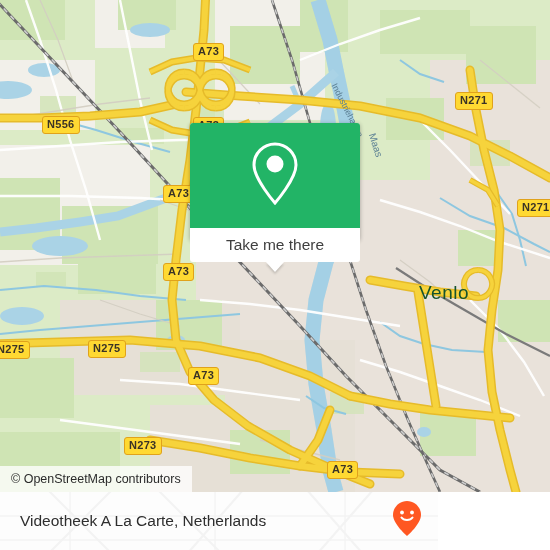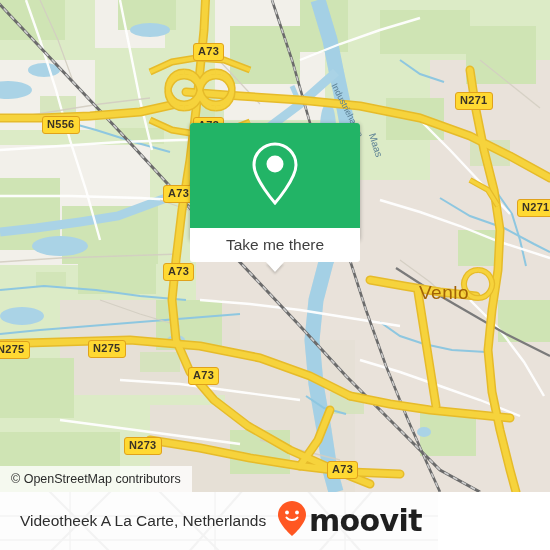--- a/index.html
+++ b/index.html
@@ -22,21 +22,21 @@
   .pale{position:absolute;background:#f2f0ea;}
 
   
   .shield{
     position:absolute;background:#ffd932;border:1.5px solid #e0a21c;border-radius:3px;
     color:#3a3326;font-weight:bold;font-size:11px;line-height:13px;
     padding:1px 4px 2px 4px;letter-spacing:.3px;white-space:nowrap;
     font-family:"Liberation Sans", sans-serif;
   }
   .placelbl{
-    position:absolute;color:#a16207;font-size:19px;letter-spacing:.5px;
+    position:absolute;color:#14532d;font-size:19px;letter-spacing:.5px;
     font-family:"Liberation Sans", sans-serif;white-space:nowrap;
   }
   .waterlbl{
     position:absolute;color:#5b7f93;font-size:10px;white-space:nowrap;
     font-family:"Liberation Sans", sans-serif;transform-origin:0 50%;
   }
 
   
   #card{
     position:absolute;left:190px;top:123px;width:170px;height:117px;
@@ -335,16 +335,15 @@
 
     <div id="brand">
       <span>
         <svg width="30" height="38" viewBox="0 0 30 38" aria-hidden="true">
           <path d="M15 1 C7.3 1 1 7.3 1 15 C1 24 15 36 15 36 C15 36 29 24 29 15 C29 7.3 22.7 1 15 1 Z" fill="#ff5722"></path>
           <circle cx="10" cy="12.5" r="1.9" fill="#ffffff"></circle>
           <circle cx="20" cy="12.5" r="1.9" fill="#ffffff"></circle>
           <path d="M9.5 17.5 C11.8 20.8 18.2 20.8 20.5 17.5" stroke="#ffffff" stroke-width="2.1" fill="none" stroke-linecap="round"></path>
         </svg>
       </span>
-      <span id="brand-word">moovit</span>
     </div>
   </div>
 </div>
 
 </body></html>

